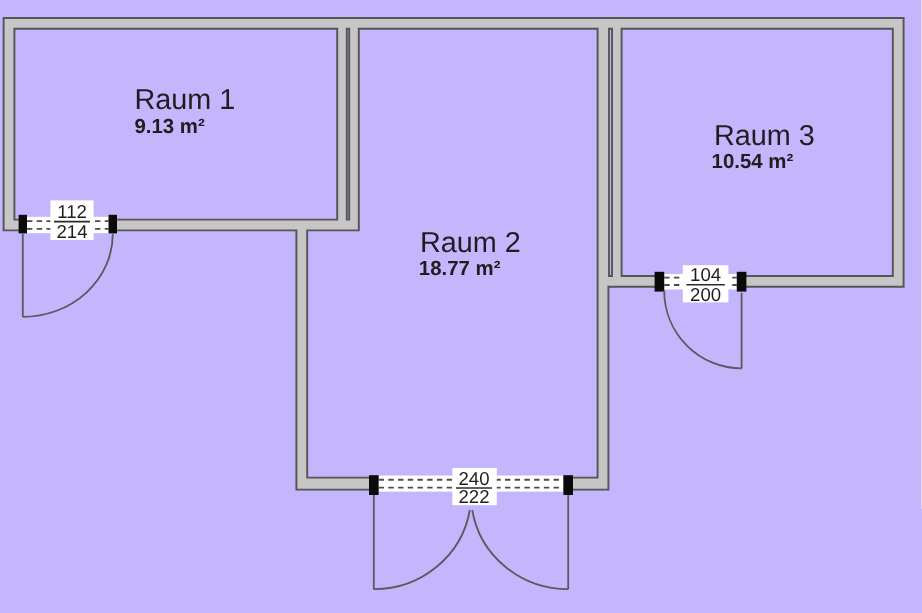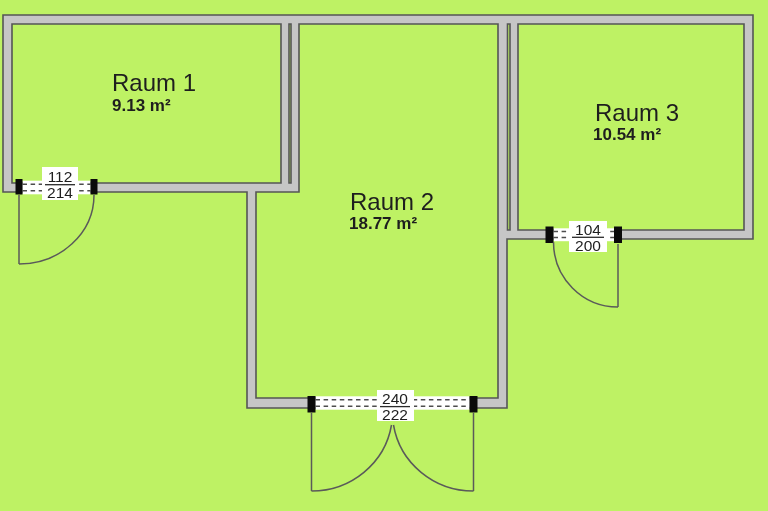--- a/index.html
+++ b/index.html
@@ -8,21 +8,21 @@
     background: #ffffff;
     width: 768px;
     height: 511px;
     overflow: hidden;
     font-family: "Liberation Sans", sans-serif;
   }
   .plan-stage {
     position: relative;
     width: 768px;
     height: 511px;
-    background: #bef264;
+    background: #c4b5fd;
   }
   svg { display: block; }
   .wall-path {
     stroke: #555555;
     stroke-width: 1.6;
     fill-rule: evenodd;
   }
   .opening-cover { fill: #ffffff; stroke: none; }
   .dash-line {
     stroke: #4d4d4d;

